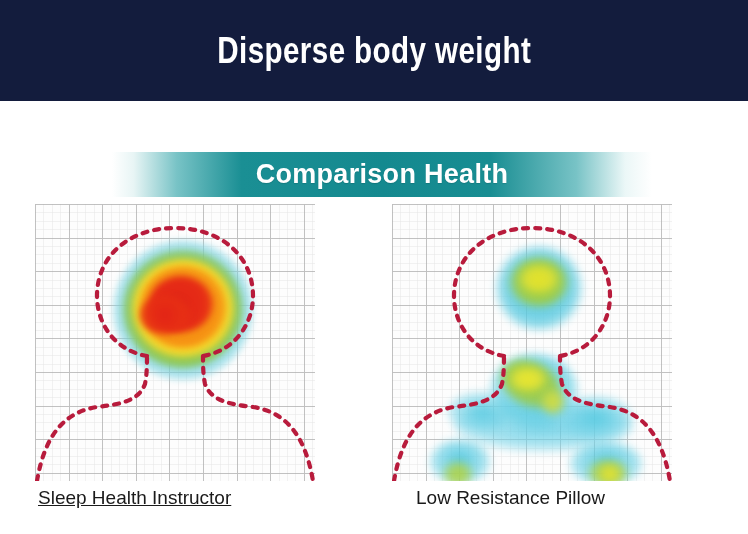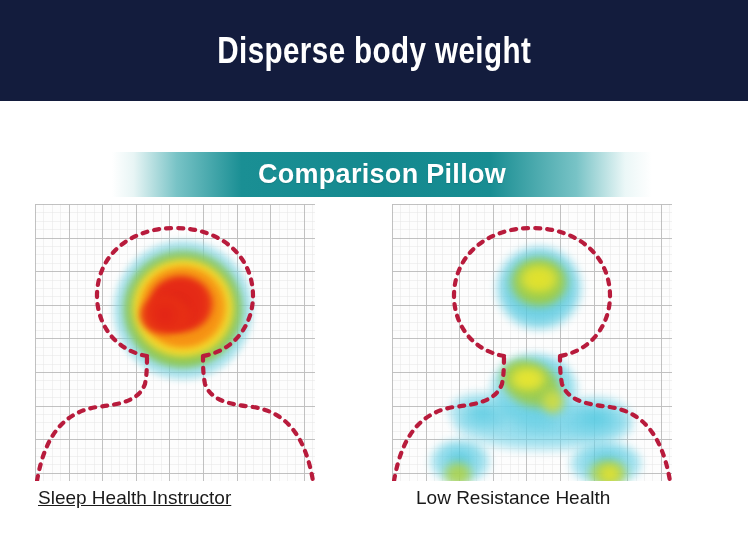--- a/index.html
+++ b/index.html
@@ -254,21 +254,21 @@
 </head>
 <body>
 
 <div class="page">
 
   <div class="header-banner">
     <div class="header-title">Disperse body weight</div>
   </div>
 
   <div class="subbanner">
-    <div class="subbanner-title">Comparison Pillow</div>
+    <div class="subbanner-title">Comparison Health</div>
   </div>
 
   <div class="panels">
 
     <div class="panel left">
       <div class="grid-fine"></div>
       <div class="grid"></div>
 
       <div class="heatlayer">
         <div class="blob blob-halo-L"></div>
@@ -314,16 +314,16 @@
       <svg class="silhouette" viewBox="0 0 280 277" preserveAspectRatio="none">
         <path d="M 2 277 C 10 230 30 208 62 203 C 88 200 104 196 110 180 C 112 170 112 160 112 152" fill="none" stroke="#b81b3c" stroke-width="4.2" stroke-linecap="round" stroke-dasharray="5 7"></path>
         <path d="M 112 152 C 78 146 62 118 62 92 C 62 52 94 24 140 24 C 186 24 218 52 218 92 C 218 118 202 146 168 152" fill="none" stroke="#b81b3c" stroke-width="4.2" stroke-linecap="round" stroke-dasharray="5 7"></path>
         <path d="M 168 152 C 168 160 168 170 170 180 C 176 196 192 200 218 203 C 250 208 270 230 278 277" fill="none" stroke="#b81b3c" stroke-width="4.2" stroke-linecap="round" stroke-dasharray="5 7"></path>
       </svg>
     </div>
   </div>
 
   <div class="captions">
     <div class="caption left">Sleep Health Instructor</div>
-    <div class="caption right">Low Resistance Health</div>
+    <div class="caption right">Low Resistance Pillow</div>
   </div>
 
 </div>
 
 </body></html>

